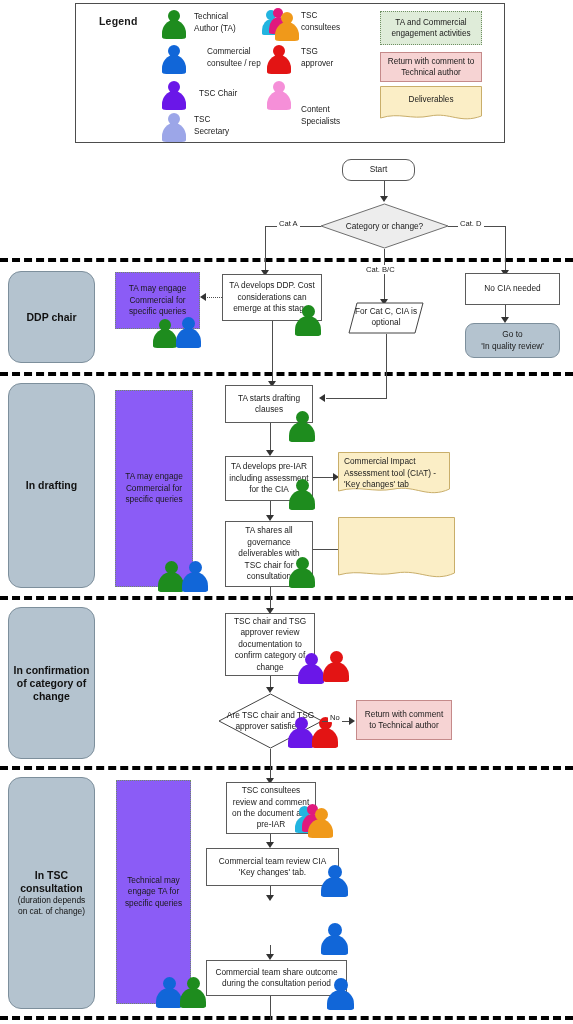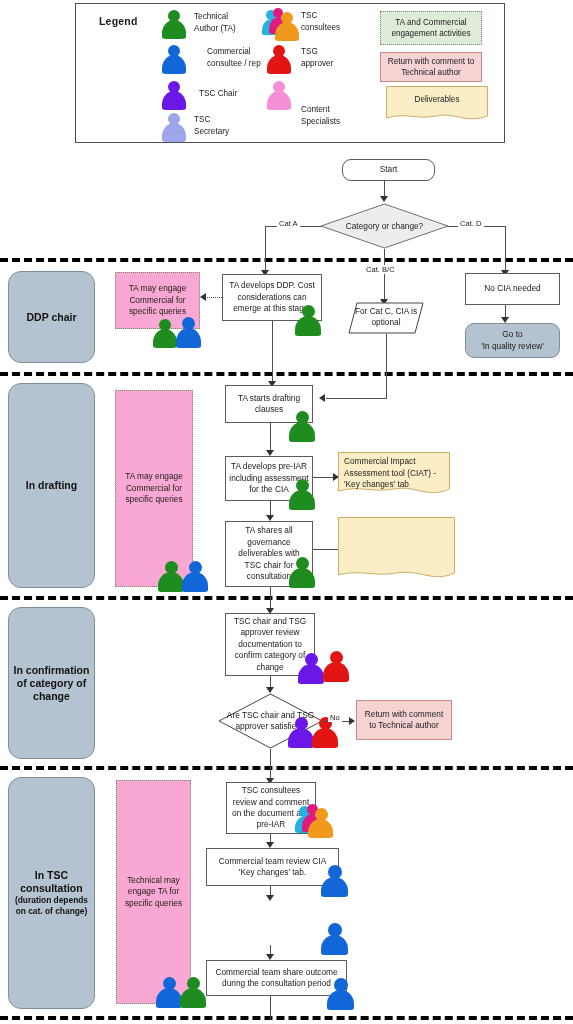--- a/index.html
+++ b/index.html
@@ -18,47 +18,47 @@
   .leg-text{position:absolute;font-size:8.2px;line-height:11.5px;color:#1a1a1a;width:86px;}
 
   
   .leg-box{position:absolute;box-sizing:border-box;display:flex;align-items:center;
            justify-content:center;text-align:center;font-size:8.2px;line-height:11px;
            padding:3px 5px;}
   #leg-green-box{left:380px;top:11px;width:102px;height:34px;
                  background:#dfecd9;border:1px dotted #6f8f63;}
   #leg-red-box{left:380px;top:52px;width:102px;height:30px;
                background:#f6d3d3;border:1px solid #c58a8a;}
-  #leg-yellow-wrap{left:380px;top:86px;width:92px;height:38px;margin-left:6px;}
+  #leg-yellow-wrap{left:380px;top:86px;width:92px;height:38px;}
 
   
   .person{position:absolute;}
   .person .head{position:absolute;border-radius:50%;}
   .person .body{position:absolute;border-radius:50% 50% 18% 18% / 70% 70% 10% 10%;}
 
   
   .divider{position:absolute;left:0;width:573px;height:0;
            border-top:4px dashed #000;}
 
   
   .stage-label{position:absolute;background:#b4c3cf;border:1px solid #7d8f9c;
                border-radius:13px;display:flex;flex-direction:column;
                align-items:center;justify-content:center;text-align:center;
                font-size:10.5px;font-weight:bold;line-height:13px;color:#111;}
-  .stage-label .sub{font-weight:bold;font-size:8.4px;line-height:11px;}
+  .stage-label .sub{font-weight:normal;font-size:8.4px;line-height:11px;}
 
   
   .pbox{position:absolute;background:#fff;border:1px solid #5b5b5b;
         display:flex;align-items:center;justify-content:center;text-align:center;
         font-size:8.3px;line-height:11.4px;padding:2px 3px;box-sizing:border-box;}
   .rounded{border-radius:9px;}
   .filled{background:#b4c3cf;border:1px solid #7d8f9c;}
 
   
-  .engage{position:absolute;background:#f9a8d4;border:1px dotted #6f8f63;
+  .engage{position:absolute;background:#8b5cf6;border:1px dotted #6f8f63;
           display:flex;align-items:center;justify-content:center;text-align:center;
           font-size:8.3px;line-height:11.5px;box-sizing:border-box;padding:2px 4px;}
 
   
   .retbox{position:absolute;background:#f6d3d3;border:1px solid #c58a8a;
           display:flex;align-items:center;justify-content:center;text-align:center;
           font-size:8.3px;line-height:11.4px;box-sizing:border-box;padding:2px 4px;}
 
   
   .note{position:absolute;box-sizing:border-box;}
@@ -156,21 +156,21 @@
     </svg>
     <div style="position:absolute;left:0;top:9px;width:102px;text-align:center;font-size:8.2px;">Deliverables</div>
   </div>
 
   <div class="divider" style="top:258px;"></div>
   <div class="divider" style="top:372px;"></div>
   <div class="divider" style="top:596px;"></div>
   <div class="divider" style="top:766px;"></div>
   <div class="divider" style="top:1016px;"></div>
 
-  <div class="pbox rounded" style="left:342px;top:159px;width:93px;height:22px;">Start</div>
+  <div class="pbox rounded" style="left:342px;top:159px;width:73px;height:22px;">Start</div>
   <div class="ln-v" style="left:384px;top:181px;height:16px;"></div>
   <div class="arrow-d" style="left:380px;top:196px;"></div>
 
   <div class="diamond" style="left:320px;top:203px;width:129px;height:46px;">
     <svg width="129" height="46" viewBox="0 0 129 46" style="position:absolute;left:0;top:0;">
       <polygon points="64.5,1 128,23 64.5,45 1,23" fill="#ededed" stroke="#6f6f6f" stroke-width="1"></polygon>
     </svg>
     <div class="dtxt">Category or change?</div>
   </div>
 

